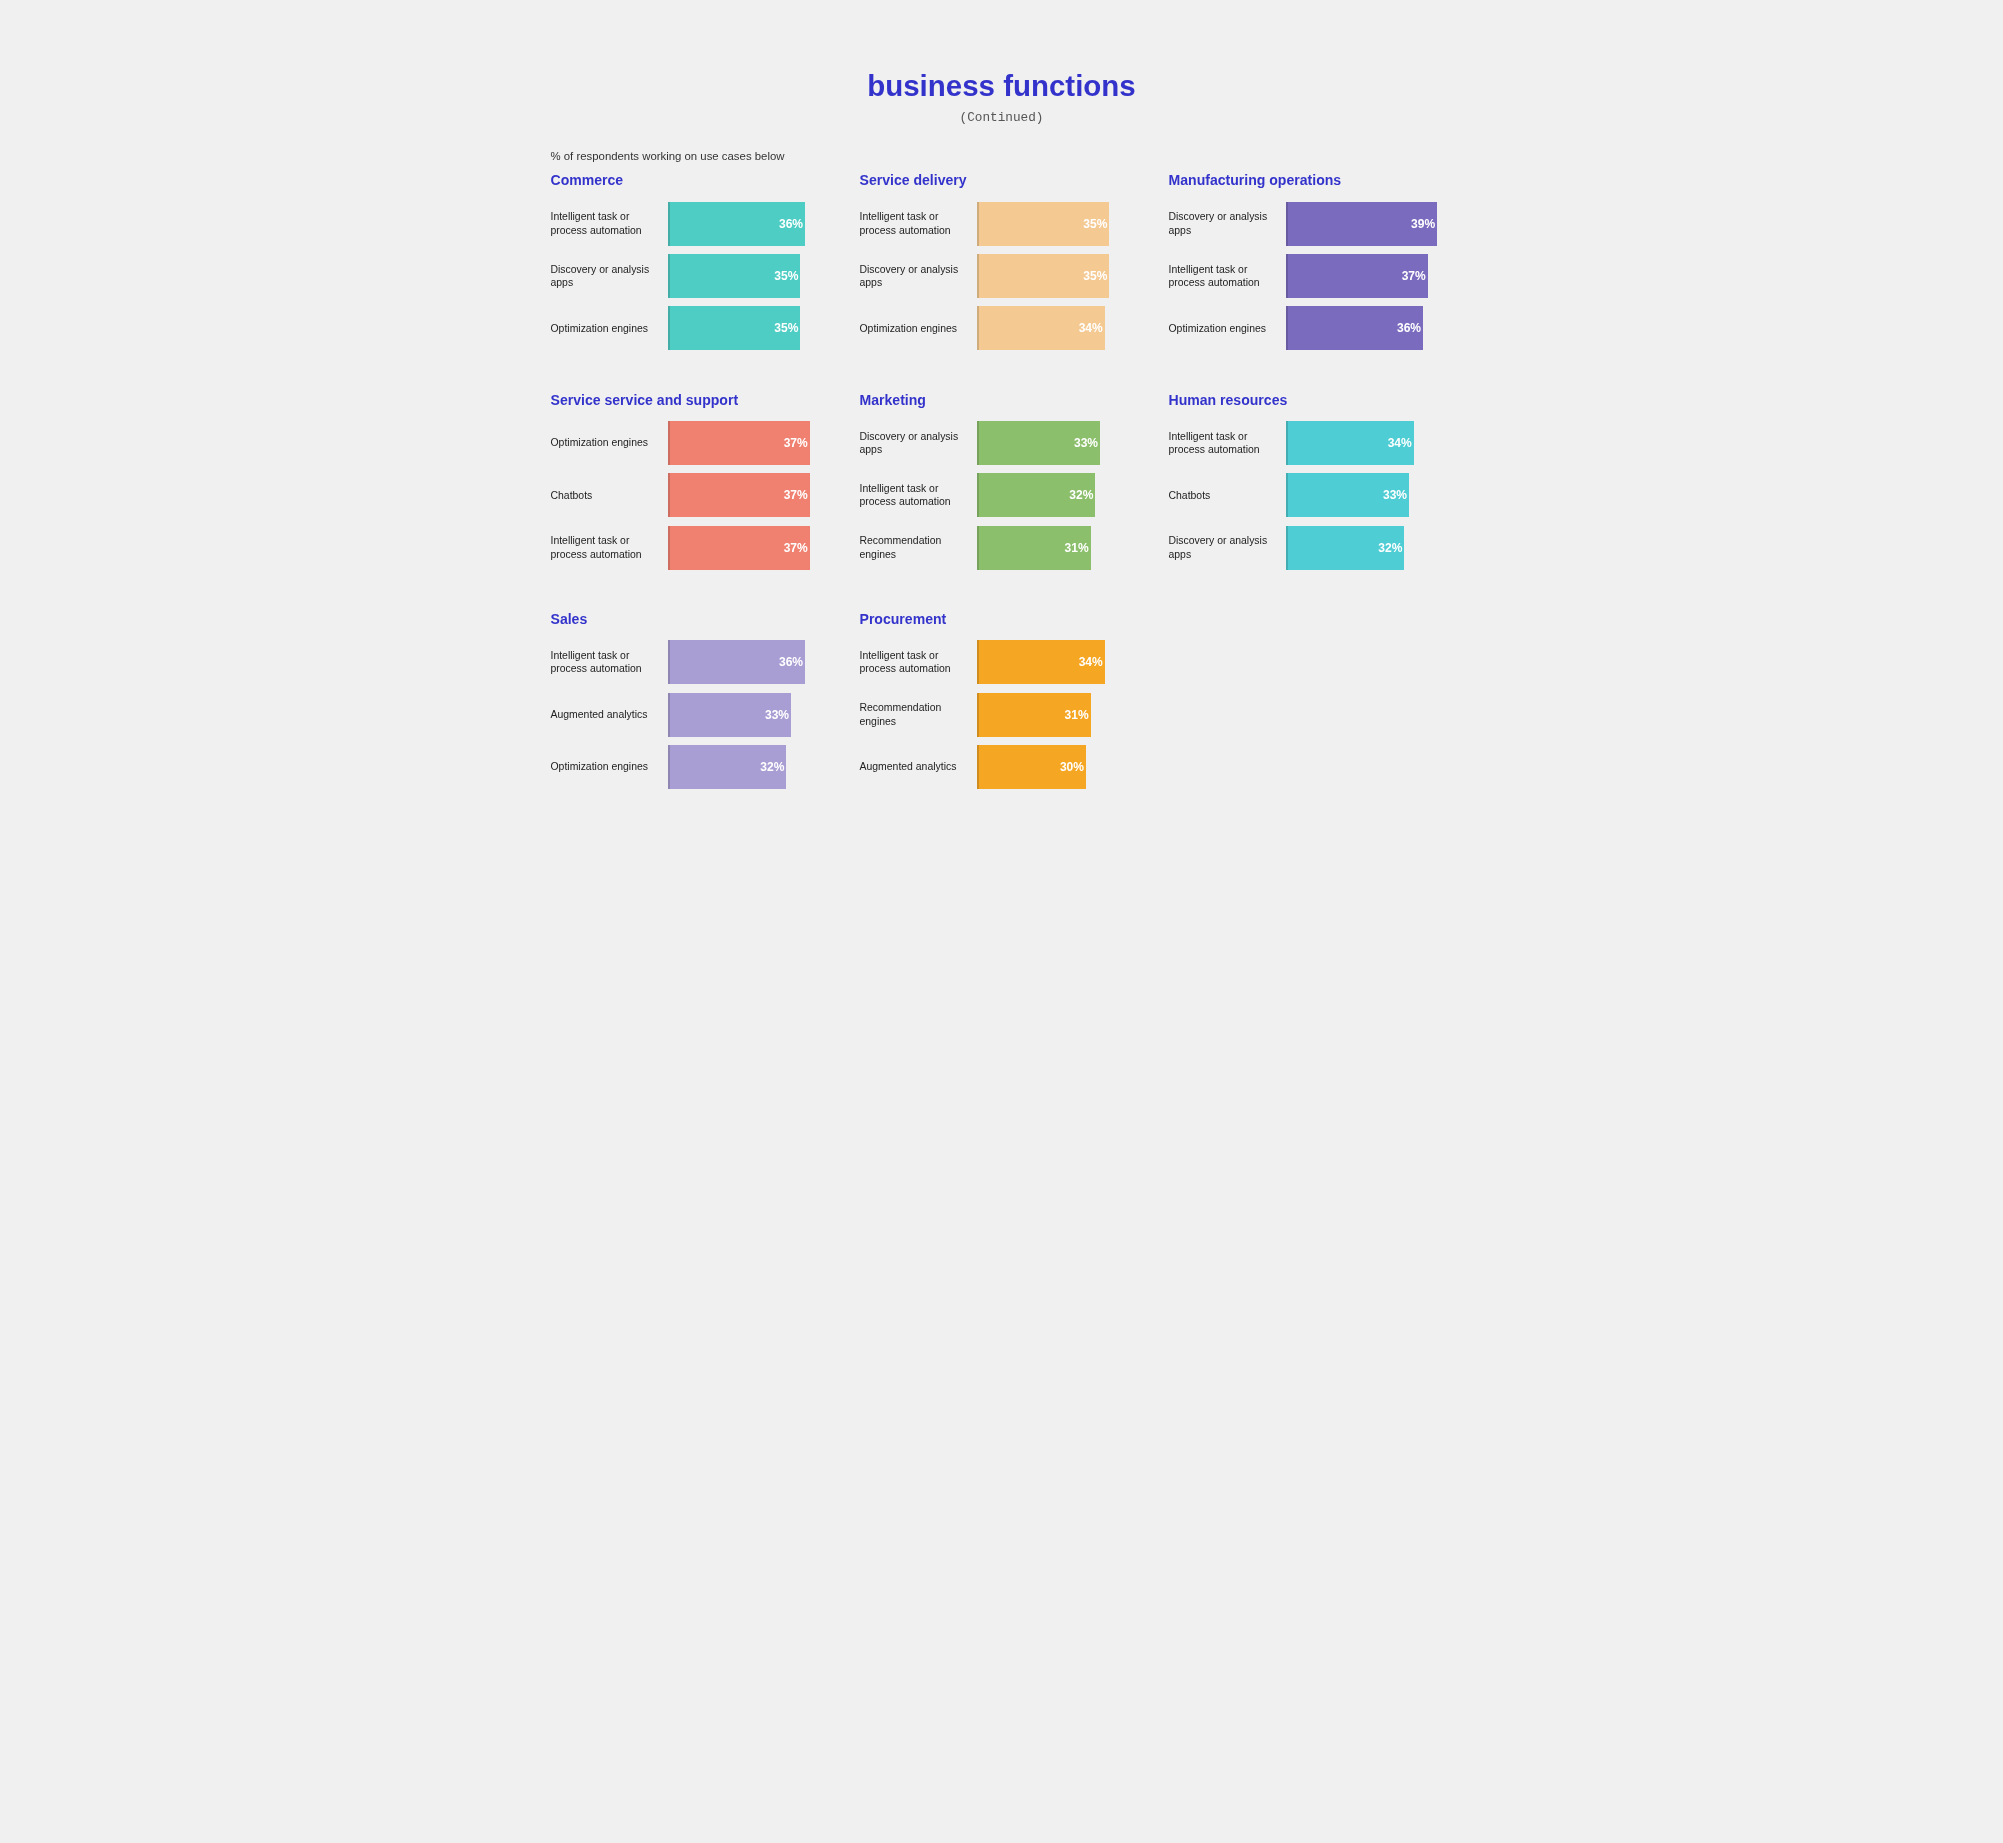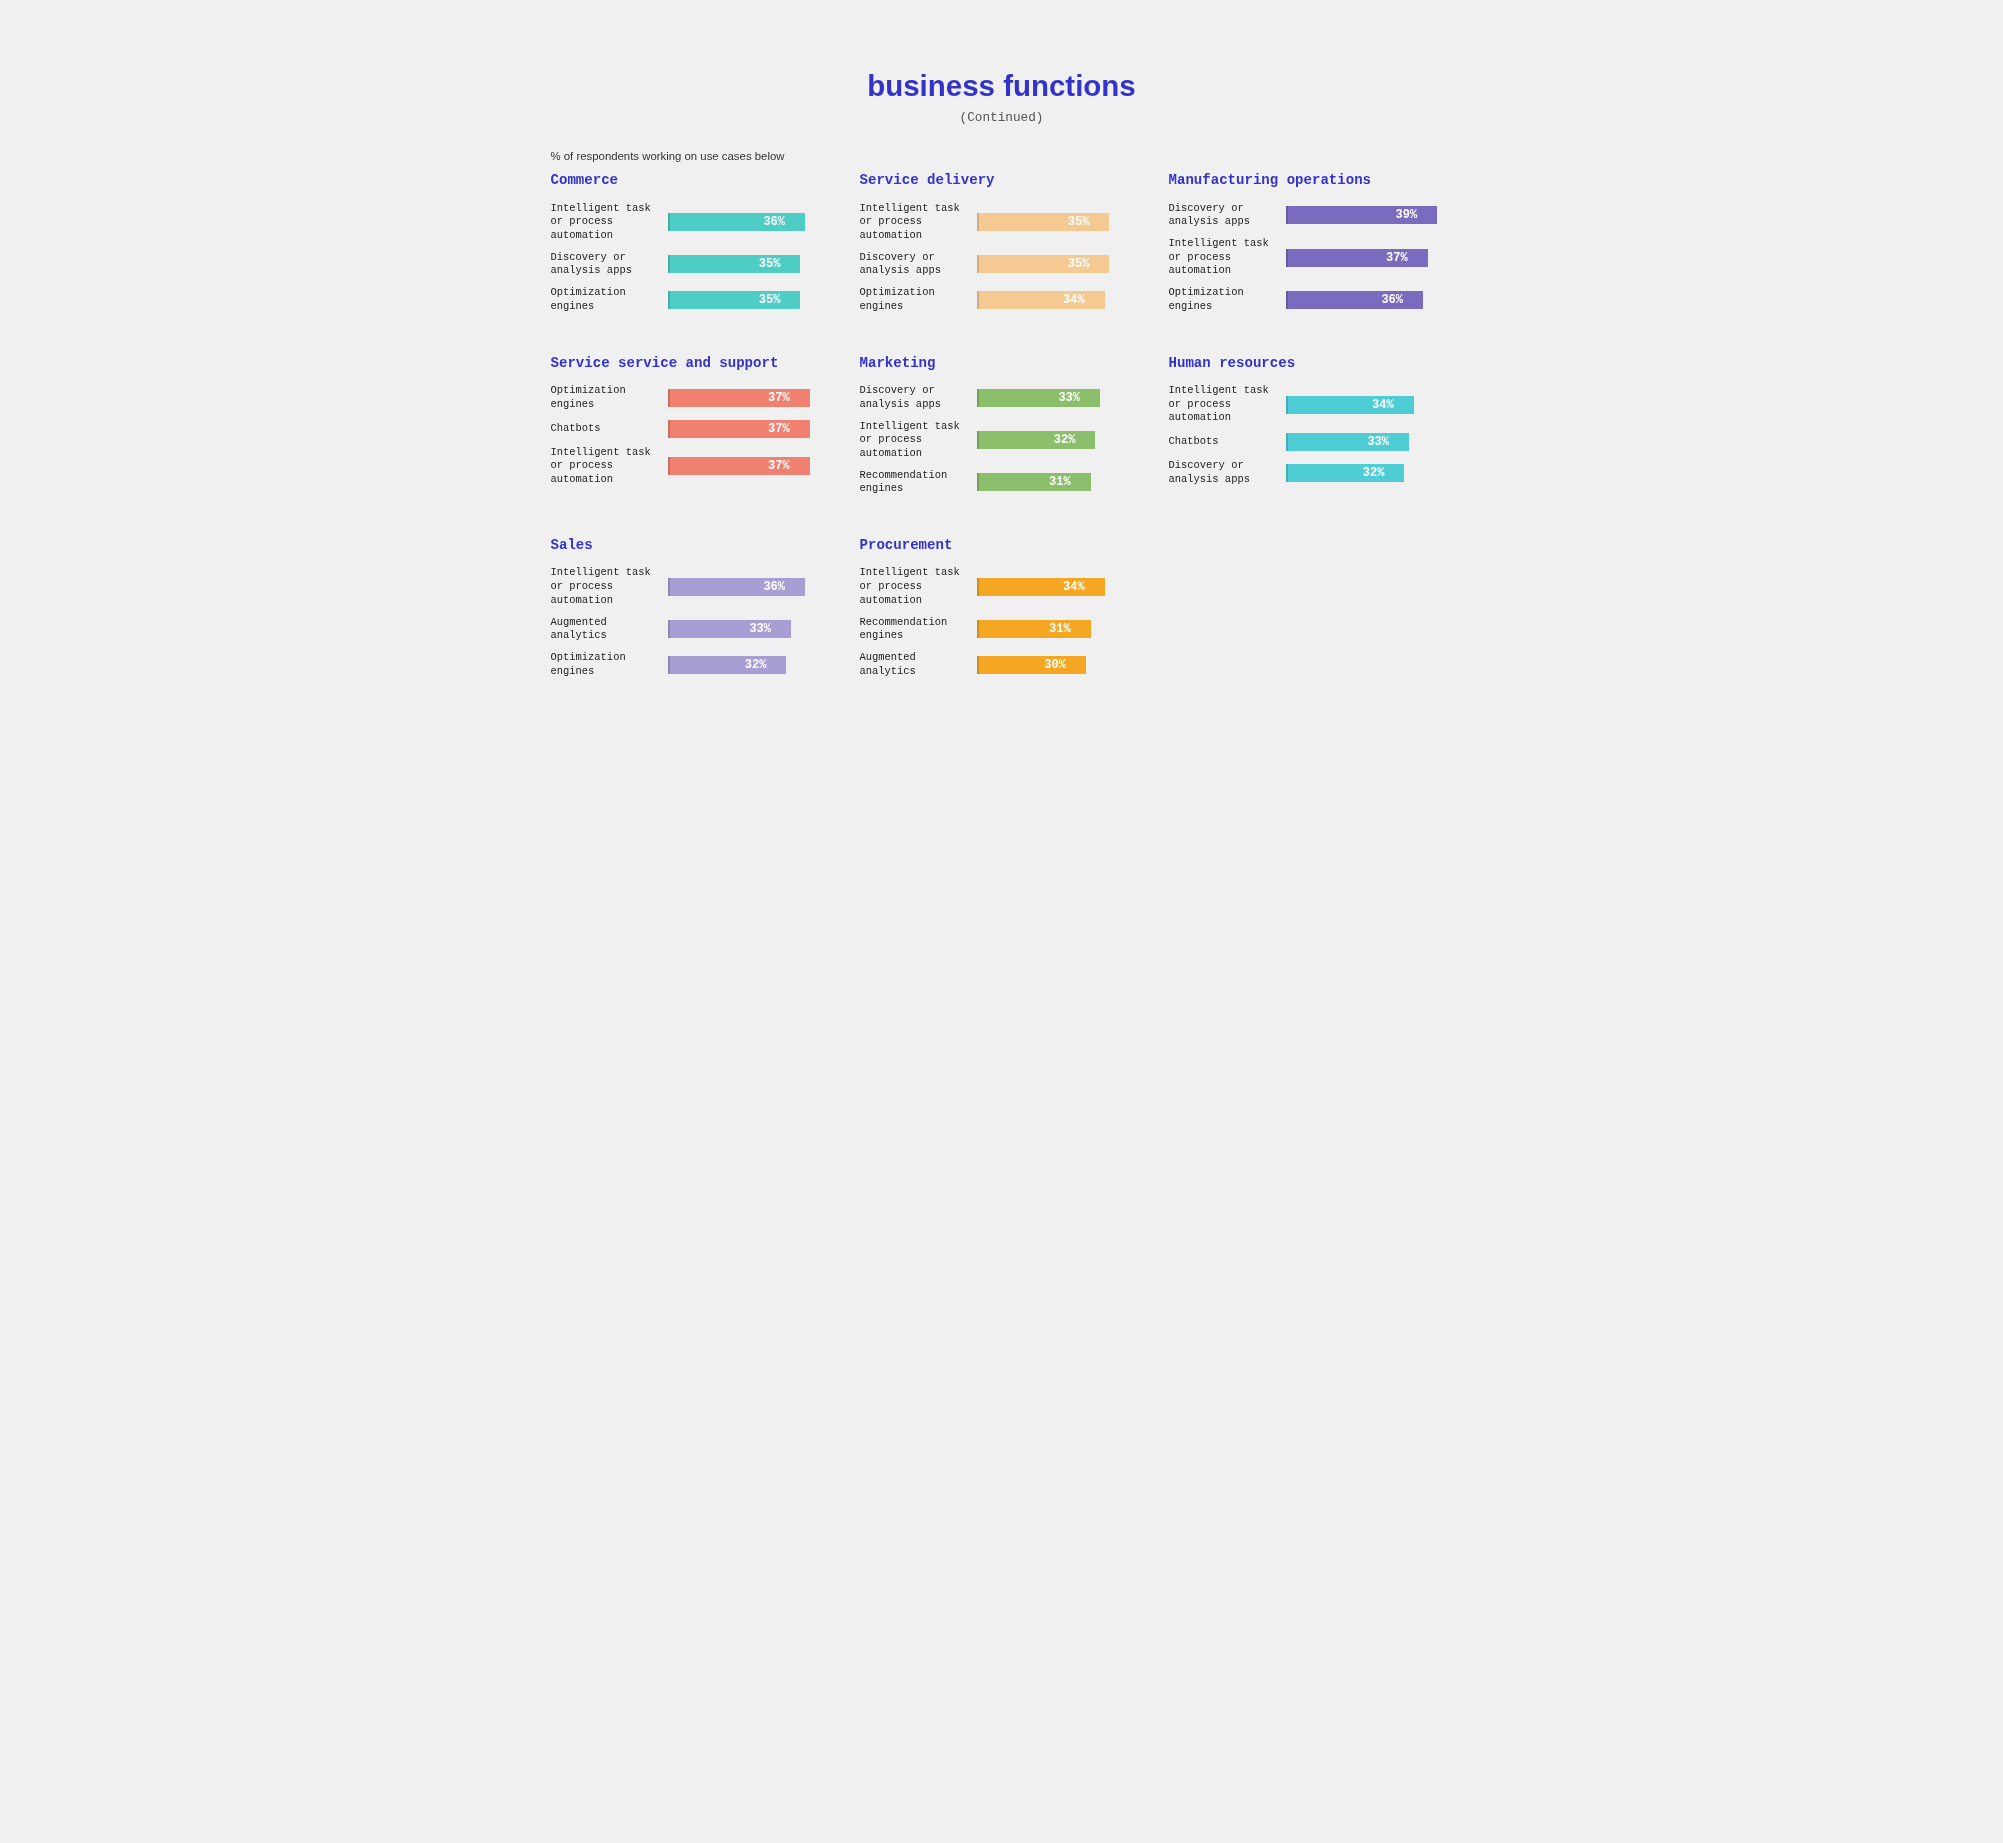--- a/index.html
+++ b/index.html
@@ -27,21 +27,20 @@
     }
     .description {
       font-size: 0.85em;
       color: #333;
       margin-bottom: 10px;
     }
     .grid {
       display: grid;
       grid-template-columns: 1fr 1fr 1fr;
       gap: 33px 25px;
-      font-family: Liberation Mono, monospace;
     }
     .section-title {
       font-size: 1.05em;
       font-weight: 700;
       margin-bottom: 13.4px;
     }
     .bar-row {
       display: flex;
       align-items: center;
       margin-bottom: 8.3px;
@@ -53,25 +52,25 @@
       min-width: 117px;
       line-height: 1.3;
       padding-right: 6.7px;
     }
     .bar-container {
       flex: 1;
       display: flex;
       align-items: center;
     }
     .bar {
-      height: 18px;
+      height: 44px;
       display: flex;
       align-items: center;
       justify-content: flex-end;
-      padding-right: 20px;
+      padding-right: 2px;
       border-left: 2.5px solid rgba(0,0,0,0.15);
     }
     .bar-value {
       color: white;
       font-weight: 700;
       font-size: 0.9em;
     }
   </style>
 </head>
 <body>

